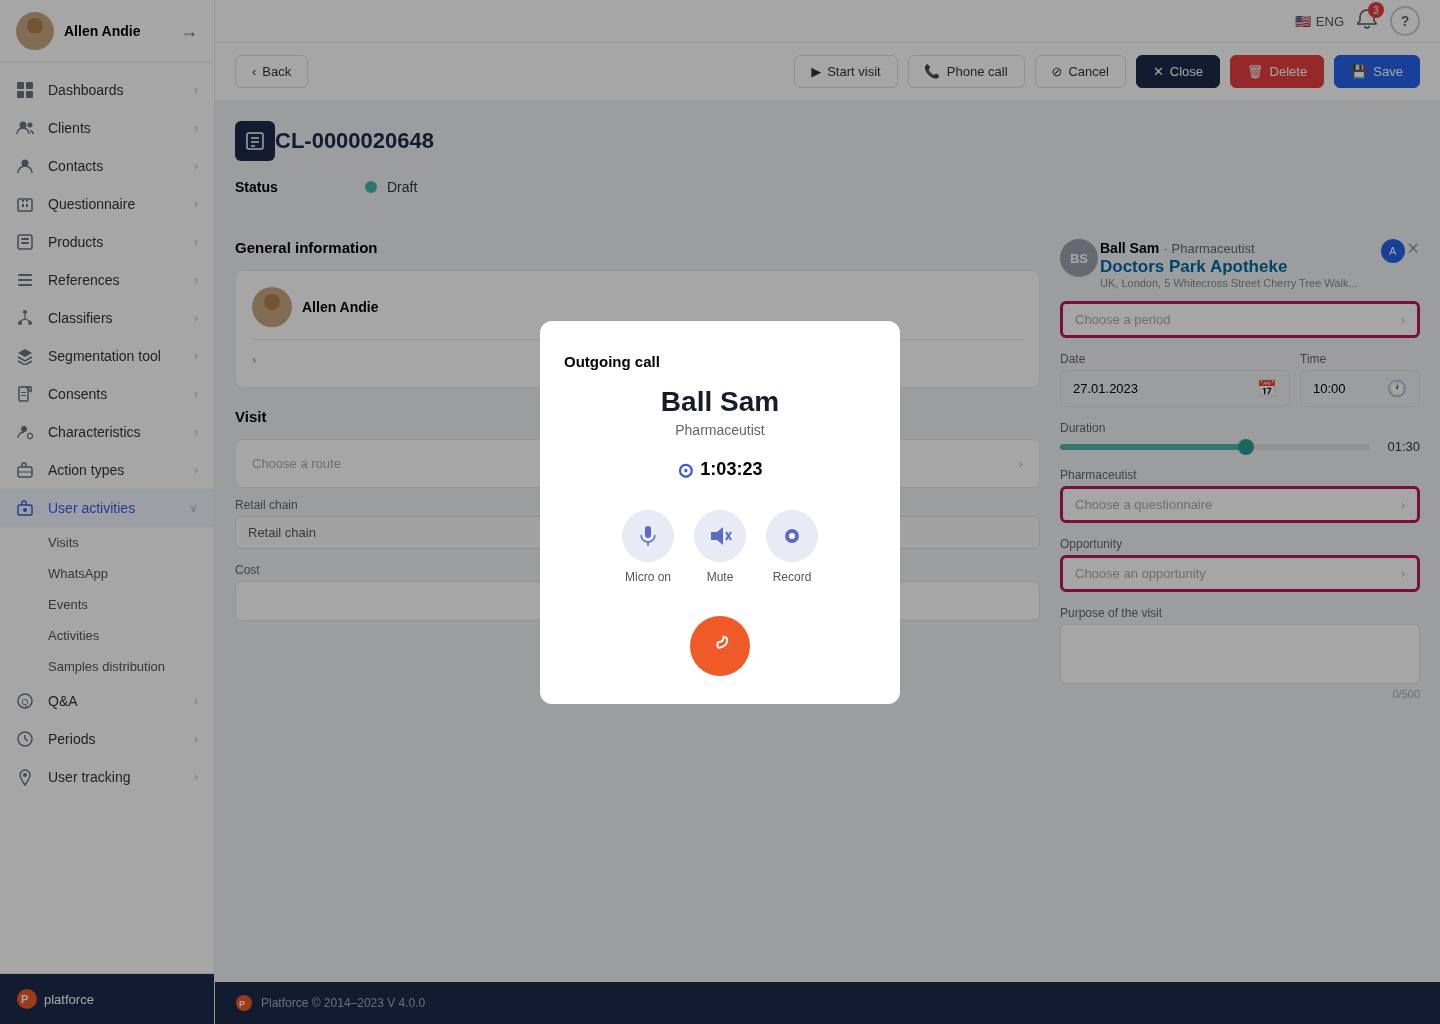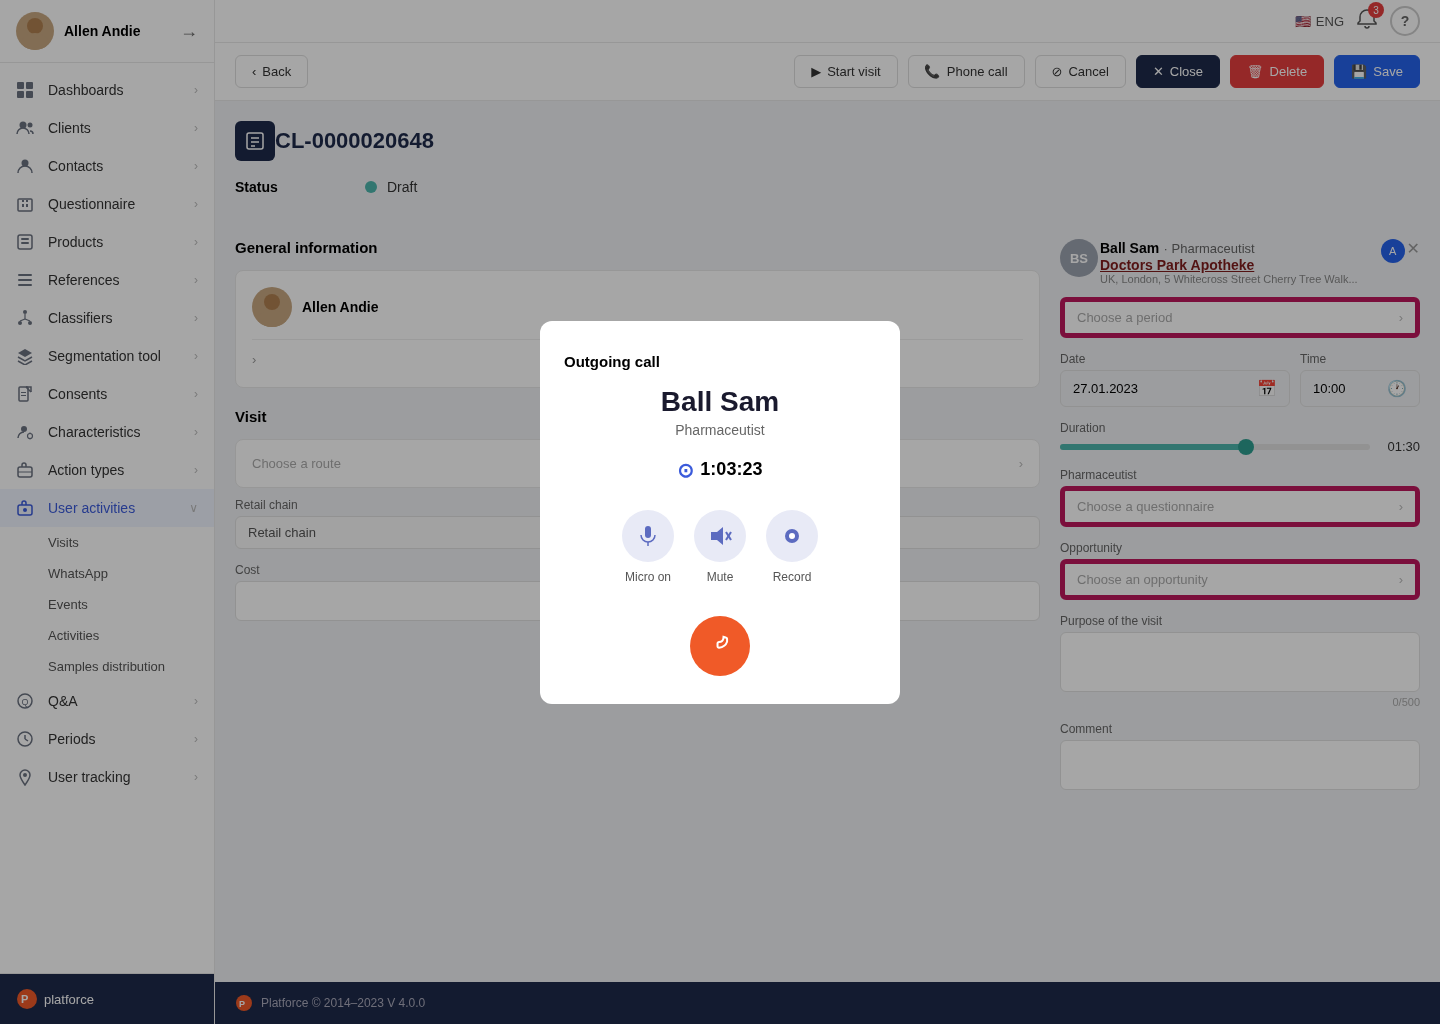--- a/index.html
+++ b/index.html
@@ -146,31 +146,31 @@
     .right-contact {
       display: flex; align-items: flex-start; gap: 2px; margin-bottom: 12px;
     }
     .bs-avatar {
       width: 38px; height: 38px; border-radius: 50%; background: #9ca3af;
       display: flex; align-items: center; justify-content: center; color: #fff; font-size: 13px; font-weight: 600;
       flex-shrink: 0;
     }
     .contact-info { flex: 1; }
     .contact-info .name { font-weight: 700; font-size: 14px; }
-    .contact-info .org { font-size: 14px; color: #7f1d1d; font-weight: 600; text-decoration: underline; }
+    .contact-info .org { font-size: 17px; color: #0369a1; font-weight: 600; }
     .contact-info .addr { font-size: 11px; color: #888; }
     .a-badge {
       width: 24px; height: 24px; border-radius: 50%; background: #2563eb; color: #fff;
       font-size: 11px; display: flex; align-items: center; justify-content: center;
     }
     .x-btn { color: #999; cursor: pointer; font-size: 16px; }
 
     .form-group { margin-bottom: 14px; }
     .form-label { font-size: 12px; color: #666; margin-bottom: 4px; }
-    .form-row { display: flex; align-items: center; border: 5px solid #be185d; border-radius: 6px; padding: 8px 12px; font-size: 13px; background: #fff; }
+    .form-row { display: flex; align-items: center; border: 3px solid #be185d; border-radius: 6px; padding: 8px 12px; font-size: 13px; background: #fff; }
     .form-row .arrow { margin-left: auto; color: #bbb; }
     .date-box { flex: 1; display: flex; align-items: center; border: 1px solid #e0e0e0; border-radius: 6px; padding: 8px 12px; }
     .date-box .val { flex: 1; font-size: 13px; }
     .date-box .icon { color: #666; }
     .duration-row { display: flex; align-items: center; gap: 10px; }
     .duration-slider-wrap { flex: 1; position: relative; height: 6px; background: #e0e0e0; border-radius: 3px; }
     .duration-fill { height: 100%; background: #4db6ac; border-radius: 3px; width: 60%; }
     .duration-thumb {
       width: 16px; height: 16px; border-radius: 50%; background: #2d9d8f;
       position: absolute; top: -5px; left: calc(60% - 8px);
@@ -638,24 +638,20 @@
             <span class="arrow">›</span>
           </div>
         </div>
 
         <div class="form-group">
           <div class="form-label">Purpose of the visit</div>
           <div class="textarea-box"></div>
           <div class="char-count">0/500</div>
         </div>
 
-        <div class="form-group">
-          <div class="form-label">Comment</div>
-          <div class="textarea-box" style="min-height:50px;"></div>
-        </div>
       </div>
     </div>
 
     <div class="modal-overlay">
       <div class="modal">
         <div class="modal-title">Outgoing call</div>
         <div class="modal-name">Ball Sam</div>
         <div class="modal-role">Pharmaceutist</div>
         <div class="modal-timer">
           <span class="timer-icon">⊙</span>

